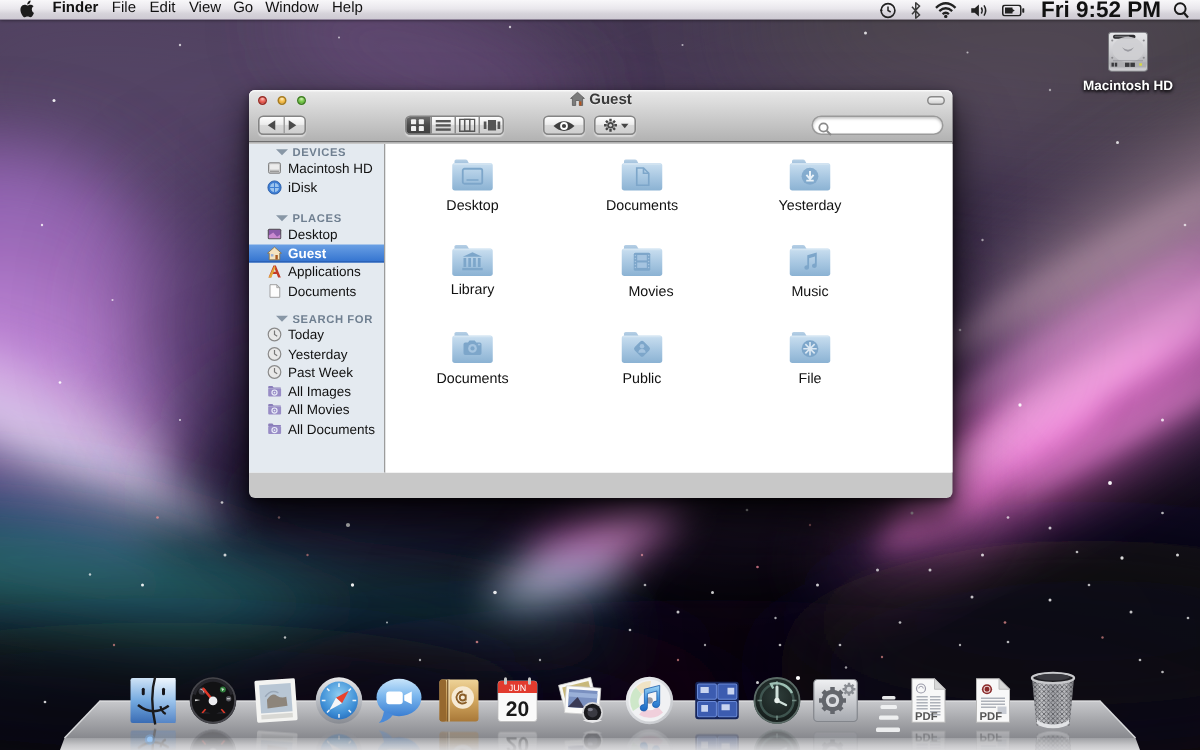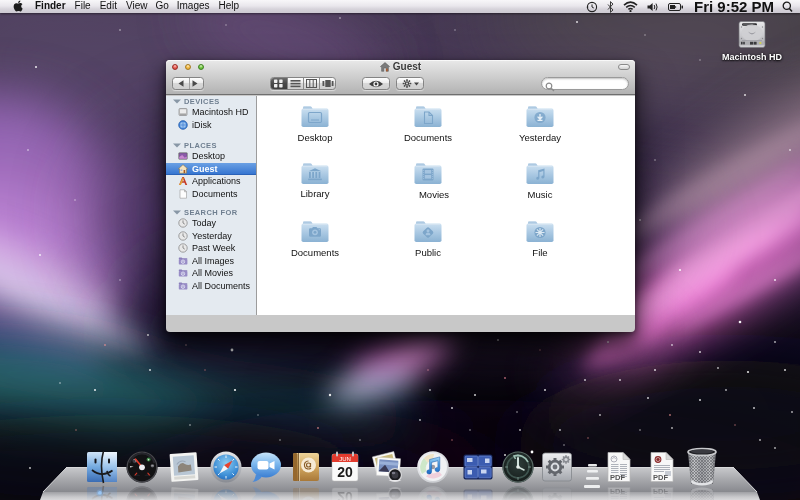--- a/index.html
+++ b/index.html
@@ -51,21 +51,21 @@
 #seg .s.on { background:linear-gradient(#6b6b6b,#4a4a4a 50%,#3f3f3f); margin:0; height:11px; border-radius:2.5px 0 0 2.5px; }
 #eyebtn { left:196px; width:28px; }
 #gearbtn { left:230px; width:28px; }
 #search { position:absolute; right:6px; top:17px; width:88px; height:13px; border-radius:7px;
   background:#fff; border:1px solid #9a9a9a; box-shadow:inset 0 1px 2px rgba(0,0,0,.25); }
 
 #content { position:absolute; left:0; top:36px; width:469px; height:219px; background:#fff; display:flex; }
 #sidebar { width:91px; height:219px; background:#e4eaf0; border-right:1px solid #9c9c9c;
   font-size:9px; color:#111; overflow:hidden; }
 .shead { color:#6f7f90; font-weight:bold; font-size:7.5px; letter-spacing:.4px;
-  padding-left:7px; display:flex; align-items:center; height:10px; }
+  padding-left:18px; display:flex; align-items:center; height:10px; }
 .shead .tri { width:0; height:0; border-left:4px solid transparent; border-right:4px solid transparent;
   border-top:5px solid #8897a6; margin-right:3px; transform:scaleY(.8); }
 .srow { display:flex; align-items:center; height:12.5px; padding-left:12px; white-space:nowrap; }
 .srow svg { margin-right:4px; flex:none; }
 .srow.sel { background:linear-gradient(#6aa0e4,#3272cf); color:#fff; font-weight:bold;
   padding-left:12px; box-shadow:inset 0 -1px 0 #2a62b8; }
 #main { position:relative; width:377px; height:219px; background:#fff; }
 .fold { position:absolute; width:30px; height:24px; }
 .flabel { position:absolute; width:90px; text-align:center; font-size:9.5px; color:#111; }
 #statusbar { position:absolute; left:0; bottom:0; width:469px; height:17px; border-radius:0 0 5px 5px;
@@ -267,21 +267,21 @@
   <span class="apple">
       <svg width="11" height="12" viewBox="0 0 11 12">
         <path fill="#1c1c1c" d="M8.2 6.3c0-1.4 1.15-2.07 1.2-2.1-.65-.96-1.67-1.09-2.03-1.1-.87-.09-1.69.51-2.13.51-.44 0-1.12-.5-1.84-.48-.94.01-1.81.55-2.3 1.39-.98 1.7-.25 4.21.71 5.59.47.67 1.02 1.43 1.75 1.4.7-.03.97-.45 1.82-.45.85 0 1.09.45 1.83.44.76-.01 1.24-.68 1.7-1.36.54-.78.76-1.54.77-1.58-.02-.01-1.47-.57-1.48-2.26zM6.8 2.18c.39-.47.65-1.12.58-1.77-.56.02-1.24.37-1.64.84-.36.42-.67 1.08-.59 1.72.62.05 1.26-.32 1.65-.79z"></path>
       </svg>
     </span>
   <span class="mi bold">Finder</span>
   <span class="mi">File</span>
   <span class="mi">Edit</span>
   <span class="mi">View</span>
   <span class="mi" style="margin-left:8px">Go</span>
-  <span class="mi" style="margin-left:8px">Images</span>
+  <span class="mi" style="margin-left:8px">Window</span>
   <span class="mi">Help</span>
   <span class="right">
     <span class="ic">
         <svg width="12" height="12" viewBox="0 0 12 12">
           <circle cx="6" cy="6" r="4.6" fill="none" stroke="#222" stroke-width="1.1"></circle>
           <path d="M6 3.4 L6 6 L7.8 7" stroke="#222" stroke-width="1" fill="none"></path>
           <path d="M1.5 4.5 L0.6 6.4 L2.6 6.2" fill="#222"></path>
         </svg>
       </span>
     <span class="ic">

